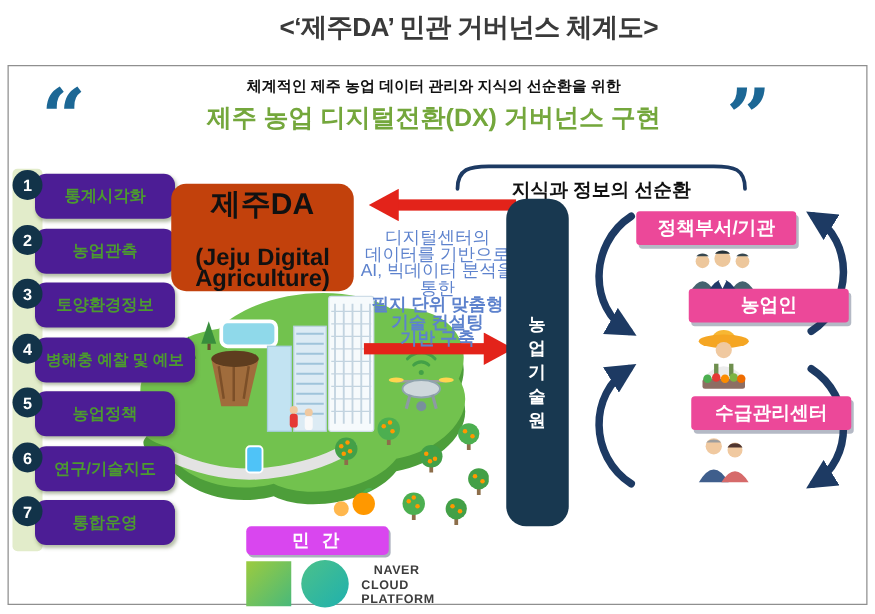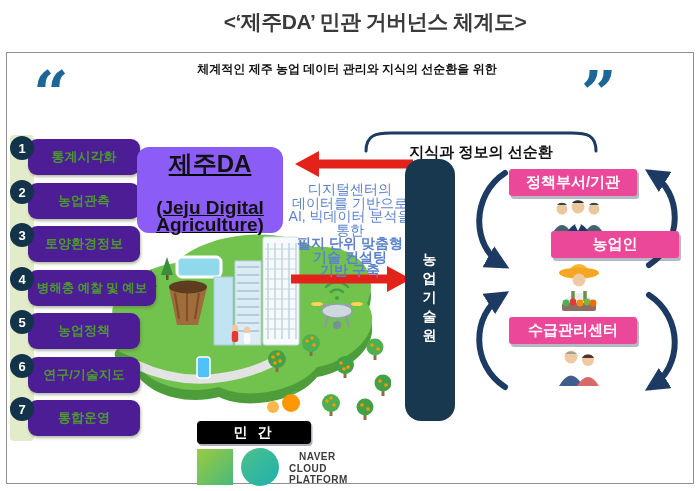--- a/index.html
+++ b/index.html
@@ -38,22 +38,22 @@
   }
   .pill{
     position:absolute;left:21px;top:0;width:112px;height:36px;background:#4c1d95;
     border-radius:9px;box-shadow:1px 2px 3px rgba(90,110,60,.45);
     display:flex;align-items:center;justify-content:center;
     font-size:13px;font-weight:bold;color:#4c9a2f;z-index:2;
   }
   .pill.wide{width:128px;font-size:12.5px;}
   
   .jeju-card{
-    left:130px;top:94px;width:146px;height:86px;background:#8b5cf6;border-radius:12px;
-    display:flex;flex-direction:column;align-items:center;justify-content:center;z-index:4;text-decoration:underline;
+    left:130px;top:94px;width:146px;height:86px;background:#c2410c;border-radius:12px;
+    display:flex;flex-direction:column;align-items:center;justify-content:flex-start;z-index:4;
   }
   .jeju-title{font-size:24px;font-weight:bold;color:#111;}
   .jeju-sub{font-size:19px;font-weight:bold;color:#111;text-align:center;line-height:17px;margin-top:19px;}
   .island{left:78px;top:162px;z-index:1;}
   .dx-desc{
     left:278px;top:130px;width:130px;text-align:center;z-index:4;
     font-size:14px;line-height:13.5px;color:#5d82cd;
   }
   .dx-desc .b{font-weight:bold;}
   .red-arrow{z-index:3;}
@@ -70,21 +70,21 @@
   }
   .entity-card{
     left:502px;width:128px;height:27px;background:#ec4899;border-radius:3px;
     box-shadow:2px 3px 0 rgba(40,55,90,.35);z-index:4;
     display:flex;align-items:center;justify-content:center;
     color:#fff;font-size:15px;font-weight:bold;
   }
   .cycle-arrows{left:450px;top:110px;z-index:2;}
   
   .private-badge{
-    left:190px;top:368px;width:114px;height:23px;background:#000000;border-radius:4px;
+    left:190px;top:368px;width:114px;height:23px;background:#d946ef;border-radius:4px;
     box-shadow:1.5px 2px 0 rgba(40,55,90,.4);
     display:flex;align-items:center;justify-content:center;
     color:#fff;font-size:14px;font-weight:bold;letter-spacing:3px;z-index:4;
   }
   .naver-square{left:190px;top:396px;width:36px;height:36px;background:linear-gradient(135deg,#9ccb3f,#49b97a);}
   .naver-circle{left:234px;top:395px;width:38px;height:38px;border-radius:50%;background:linear-gradient(135deg,#4cc18a,#1fb0ae);}
   .naver-text{left:282px;top:398px;font-size:10px;line-height:11.5px;color:#3c3c3c;letter-spacing:.5px;}
   .naver-text .n1{font-weight:bold;padding-left:10px;}
   .naver-text .n2,.naver-text .n3{font-weight:600;}
 </style>
@@ -92,20 +92,21 @@
 <body>
 
 <div class="abs page-title">&lt;‘제주DA’ 민관 거버넌스 체계도&gt;</div>
 
 <div class="abs main-box">
 
   <div class="abs quote-mark q-open">“</div>
   <div class="abs quote-mark q-close">”</div>
   <div class="abs quote-text">
     <div class="quote-line1">체계적인 제주 농업 데이터 관리와 지식의 선순환을 위한</div>
+    <div class="quote-line2">제주 농업 디지털전환(DX) 거버넌스 구현</div>
   </div>
 
   <div class="abs side-strip"></div>
   <div class="abs side-item" style="top:86px;">
     <div class="num-badge">1</div>
     <div class="pill">통계시각화</div>
   </div>
   <div class="abs side-item" style="top:130px;">
     <div class="num-badge">2</div>
     <div class="pill">농업관측</div>
@@ -312,21 +313,21 @@
     <path d="M12 42 Q27 26 42 42 Z" fill="#ececec"></path>
     <path d="M21 32 L21 42 M33 32 L33 42" stroke="#6e8f4e" stroke-width="3.5"></path>
     <rect x="10" y="44" width="34" height="8" rx="2" fill="#8d6e63"></rect>
     <circle cx="14" cy="44" r="3.4" fill="#4caf50"></circle>
       <circle cx="21" cy="43" r="3.4" fill="#e53935"></circle>
     <circle cx="28" cy="44" r="3.4" fill="#fb8c00"></circle>
       <circle cx="35" cy="43" r="3.4" fill="#7cb342"></circle>
     <circle cx="41" cy="44" r="3.4" fill="#ef6c00"></circle>
   </svg>
 
-  <div class="abs entity-card" style="top:264px;">수급관리센터</div>
+  <div class="abs entity-card" style="top:264px;margin-left:44px;">수급관리센터</div>
   <svg class="abs" style="left:547px;top:293px;z-index:4;" width="50" height="40" viewBox="0 0 50 40">
     <circle cx="17" cy="11" r="6.5" fill="#f0c9a0"></circle>
       <path d="M11 8 a7 5 0 0 1 12 0 z" fill="#9e9e9e"></path>
     <path d="M5 40 Q17 19 29 40 Z" fill="#3f5e8c"></path>
     <circle cx="34" cy="14" r="6" fill="#f0c9a0"></circle>
       <path d="M28 12 a6.5 5.5 0 0 1 12 0 z" fill="#4e342e"></path>
     <path d="M23 40 Q34 22 45 40 Z" fill="#d66a6a"></path>
   </svg>
 
   <div class="abs private-badge">민 간</div>

